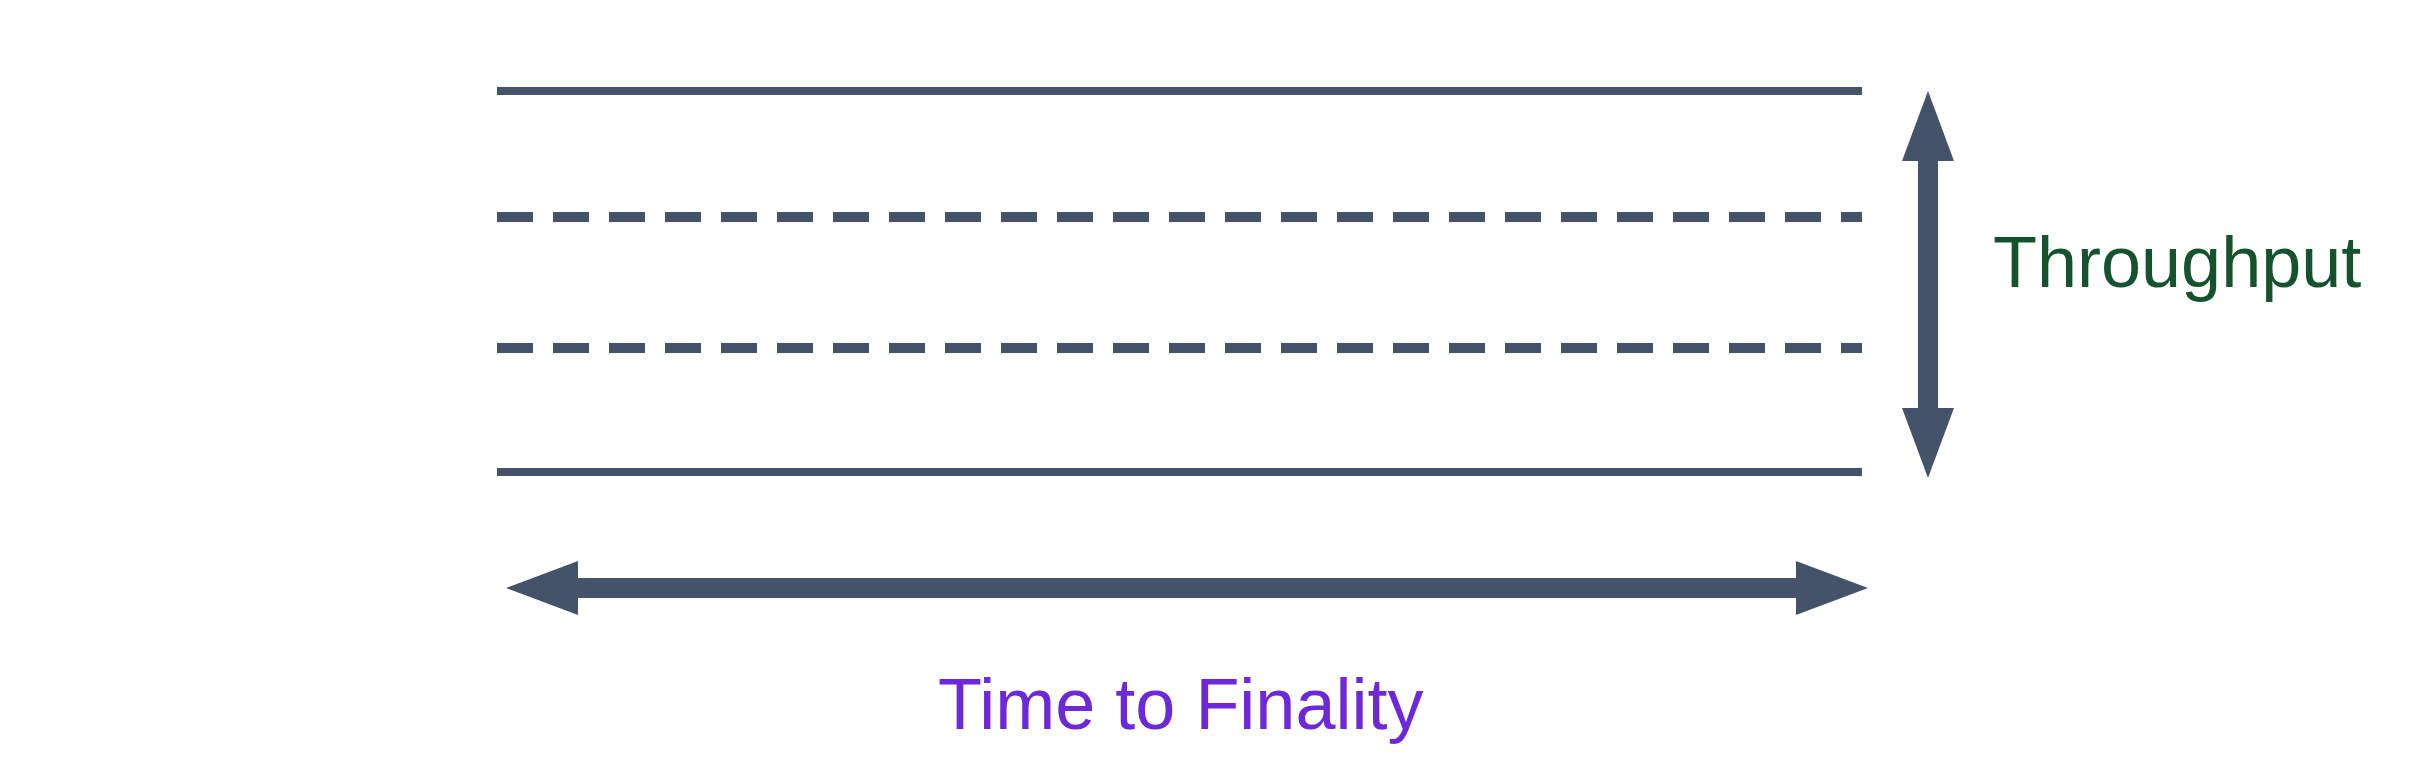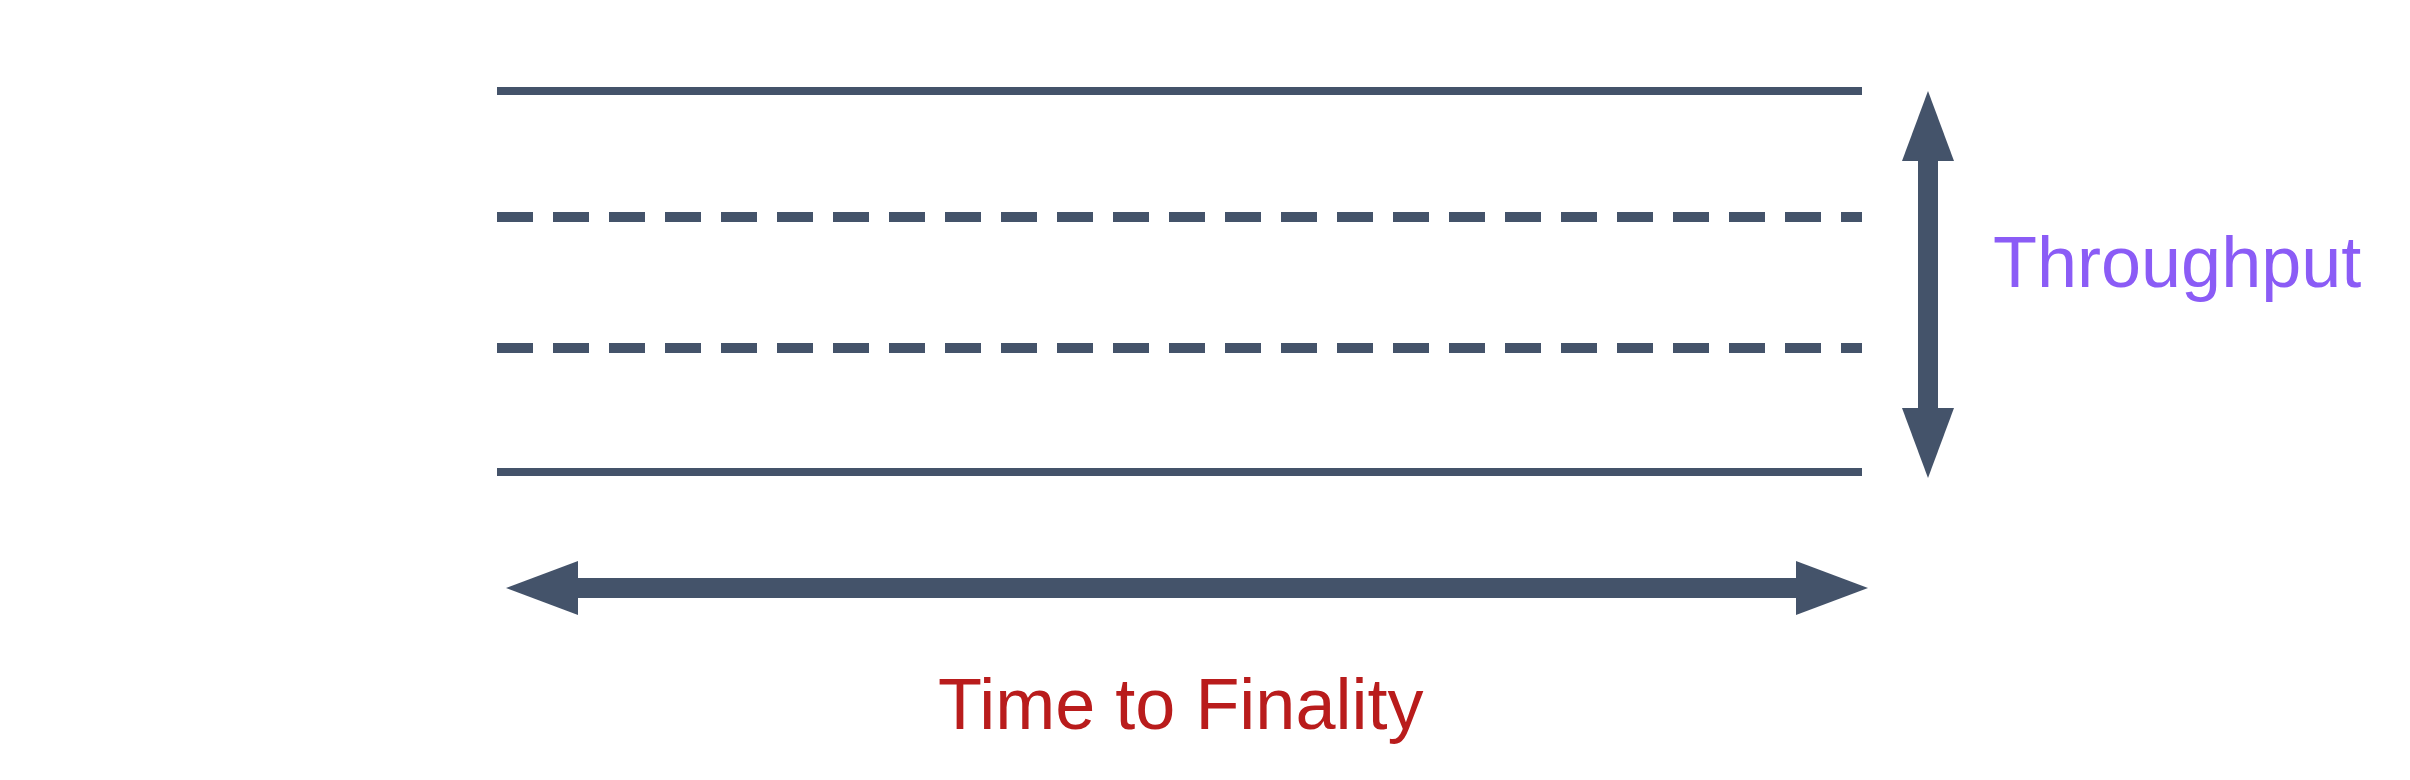--- a/index.html
+++ b/index.html
@@ -66,17 +66,17 @@
     </g>
 
     <g>
       <line x1="572" y1="588" x2="1802" y2="588" stroke="#44536a" stroke-width="20"></line>
       <polygon points="506,588 578,561 578,615" fill="#44536a"></polygon>
       <polygon points="1868,588 1796,561 1796,615" fill="#44536a"></polygon>
     </g>
 
   </svg>
 
-  <div class="label" id="throughput-label" style="color: #8b5cf6;">Throughput</div>
+  <div class="label" id="throughput-label" style="color: #14532d;">Throughput</div>
 
-  <div class="label" id="time-to-finality-label" style="color: #b91c1c;">Time to Finality</div>
+  <div class="label" id="time-to-finality-label" style="color: #6d28d9;">Time to Finality</div>
 
 </div>
 
 </body></html>

